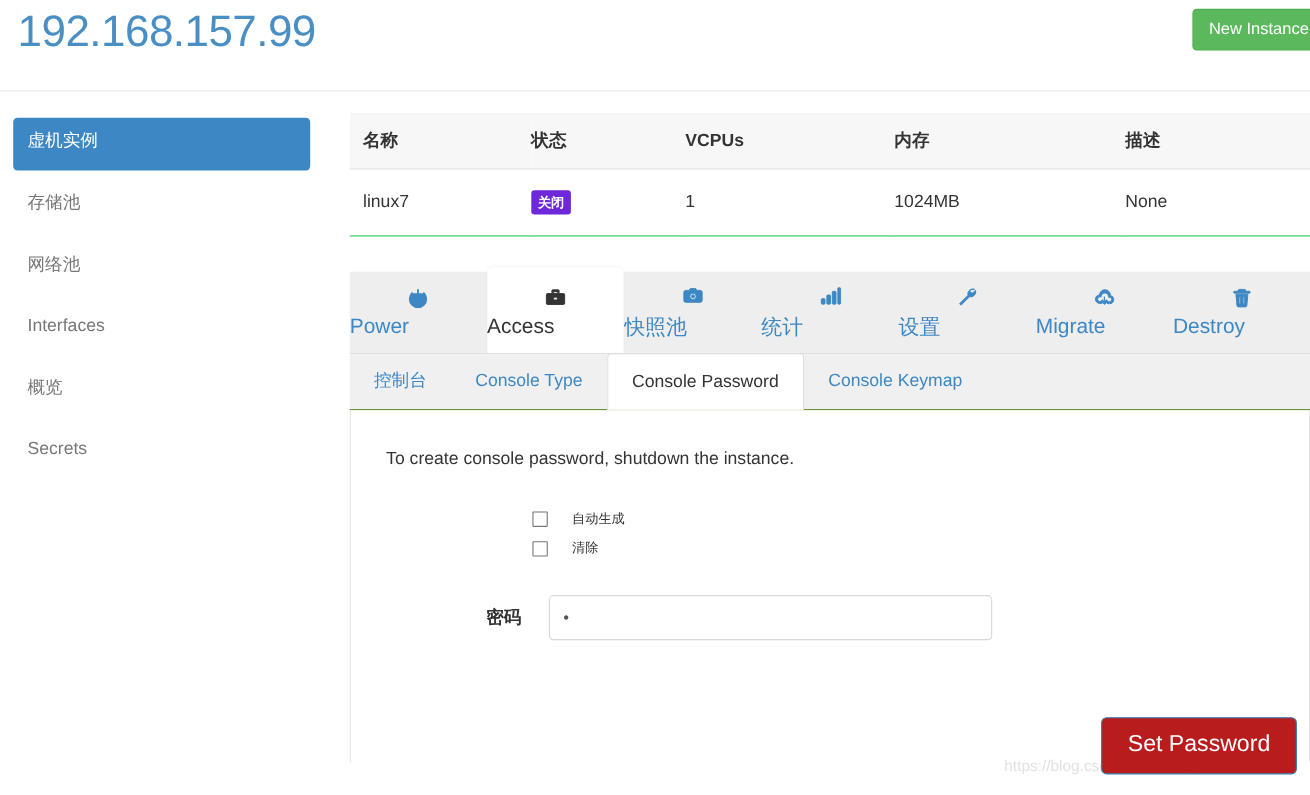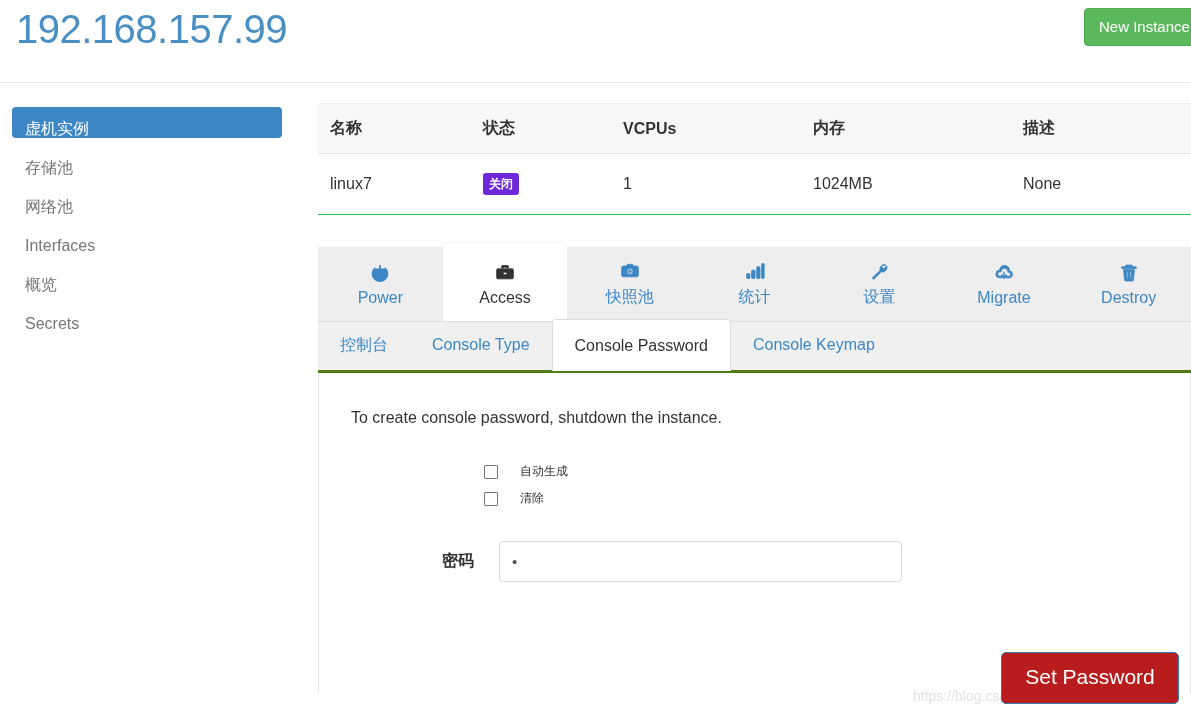--- a/index.html
+++ b/index.html
@@ -31,21 +31,21 @@
     background: #5cb85c; border: 1px solid #4cae4c; border-radius: 4px;
     color: #fff; font-size: 15px; line-height: 18px;
     white-space: nowrap; cursor: pointer;
   }
 
   
   .sidebar {
     position: absolute; left: 12px; top: 107px; width: 270px;
   }
   .side-item {
-    height: 31px; line-height: 43px;
+    height: 48px; line-height: 43px;
     padding-left: 13px;
     font-size: 16px; color: #777; border-radius: 4px;
     cursor: pointer; margin-bottom: 8px;
     white-space: nowrap;
   }
   .side-item.active {
     background: #3d87c4; color: #fff;
   }
 
   
@@ -80,42 +80,42 @@
 
   
   .tabbar {
     position: relative; margin-top: 32px;
     height: 75px; background: #eeeeee;
     border-bottom: 1px solid #dddddd;
     display: flex; align-items: stretch;
   }
   .tab {
     flex: 1 1 0; position: relative;
-    display: flex; flex-direction: column; align-items: center; justify-content: center;
+    display: flex; flex-direction: column; justify-content: center;
     gap: 5px;
-    cursor: pointer; color: #3d87c4; font-size: 16px;
+    cursor: pointer; color: #3d87c4; font-size: 19px;
   }
   .tab .ticon { height: 22px; display: flex; align-items: center; justify-content: center; }
   .tab .ticon svg { display: block; }
   .tab.active {
     background: #ffffff; color: #333;
     border-top-left-radius: 5px; border-top-right-radius: 5px;
     margin-top: -4px; padding-top: 4px;
     box-shadow: 0 -1px 2px rgba(0,0,0,0.04);
     z-index: 2;
   }
   .tab.active .ticon svg { fill: #333; stroke: #333; }
   .tab .ticon svg { fill: #3d87c4; stroke: #3d87c4; }
   .tab-label { white-space: nowrap; }
 
   
   .subtabs {
     position: relative; background: #f0f0f0;
     height: 51px; display: flex; align-items: flex-end;
-    border-bottom: 3px solid #4d7c0f;
+    border-bottom: 1px solid #4d7c0f;
   }
   .subtab {
     height: 51px; line-height: 51px; padding: 0 22px;
     font-size: 16px; color: #3d87c4; cursor: pointer; white-space: nowrap;
   }
   .subtab.active {
     background: #fff; color: #333;
     border: 1px solid #ddd; border-bottom: 1px solid #fff;
     border-top-left-radius: 4px; border-top-right-radius: 4px;
     margin-bottom: -1px; height: 52px; line-height: 51px;

